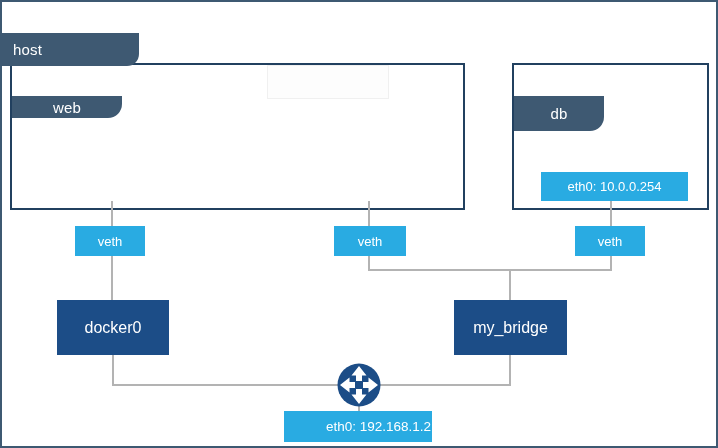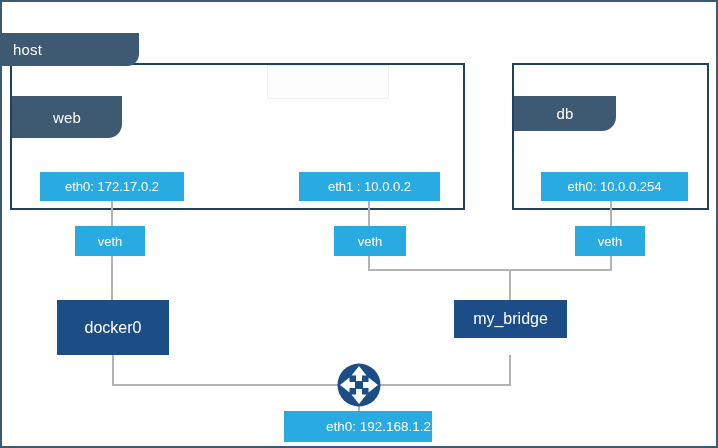--- a/index.html
+++ b/index.html
@@ -16,22 +16,22 @@
   }
   #host-tab{
     left:0;top:0;width:137px;height:33px;border-radius:0 0 12px 0;
     justify-content:flex-start;padding-left:11px;box-sizing:border-box;
   }
   .container-box{
     position:absolute;border:2px solid #21405f;background:#ffffff;box-sizing:border-box;
   }
   #web-container{left:8px;top:61px;width:455px;height:147px;}
   #db-container{left:510px;top:61px;width:197px;height:147px;}
-  #web-tab{left:0;top:0;width:110px;height:42px;}
-  #db-tab{left:0;top:0;width:102px;height:35px;}
+  #web-tab{left:0;top:0;width:110px;height:22px;}
+  #db-tab{left:0;top:0;width:90px;height:35px;}
   #white-patch{
     position:absolute;left:255px;top:0;width:122px;height:34px;
     background:#fdfdfd;border:1px solid #f0f0f0;box-sizing:border-box;
   }
   .blue-box{
     position:absolute;background:#29abe2;color:#ffffff;
     display:flex;align-items:center;justify-content:center;
     font-size:13px;box-sizing:border-box;
   }
   .navy-box{
@@ -39,40 +39,34 @@
     display:flex;align-items:center;justify-content:center;
     font-size:16px;box-sizing:border-box;
   }
   #eth0-web{left:28px;top:107px;width:144px;height:29px;}
   #eth1-web{left:287px;top:107px;width:141px;height:29px;}
   #eth0-db{left:27px;top:107px;width:147px;height:29px;}
   #veth-1{left:73px;top:224px;width:70px;height:30px;}
   #veth-2{left:332px;top:224px;width:72px;height:30px;}
   #veth-3{left:573px;top:224px;width:70px;height:30px;}
   #docker0{left:55px;top:298px;width:112px;height:55px;}
-  #my-bridge{left:452px;top:298px;width:113px;height:38px;text-align:center;}
+  #my-bridge{left:452px;top:298px;width:113px;height:55px;text-align:center;}
   #host-eth{left:282px;top:409px;width:148px;height:31px;font-size:13.5px;padding-left:41px;}
   .line{position:absolute;background:#b3b3b3;}
   #router{position:absolute;left:334px;top:360px;width:46px;height:46px;}
 </style>
 </head>
 <body>
 
 <div id="stage">
 
   <div id="web-container" class="container-box">
     <div id="white-patch"></div>
     <div id="web-tab" class="tab">
       <span>web</span>
-    </div>
-    <div id="eth0-web" class="blue-box">
-      <span>eth0: 172.17.0.2</span>
-    </div>
-    <div id="eth1-web" class="blue-box">
-      <span>eth1 : 10.0.0.2</span>
     </div>
   </div>
 
   <div id="db-container" class="container-box">
     <div id="db-tab" class="tab">
       <span>db</span>
     </div>
     <div id="eth0-db" class="blue-box">
       <span>eth0: 10.0.0.254</span>
     </div>

